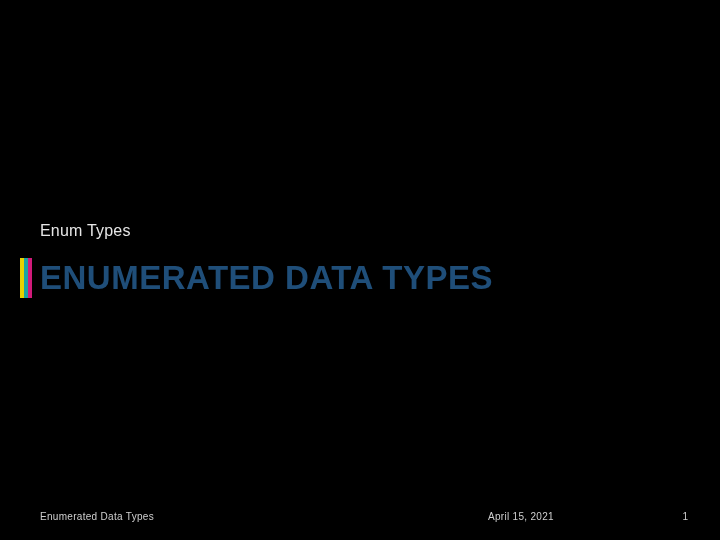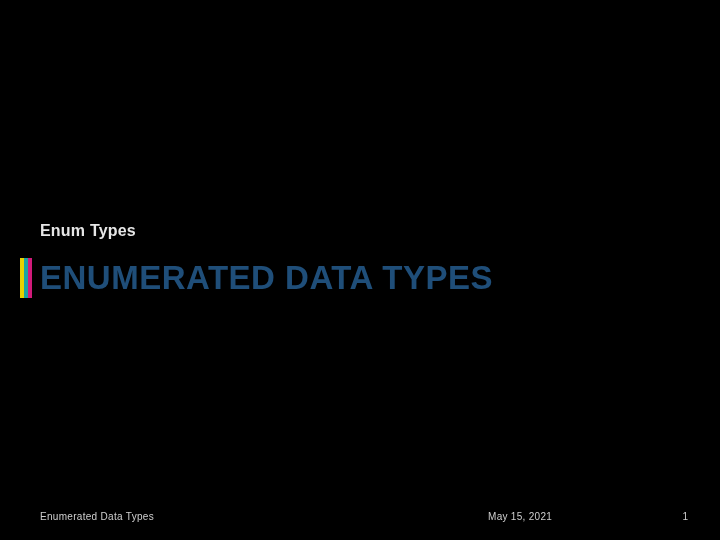--- a/index.html
+++ b/index.html
@@ -14,21 +14,21 @@
     height: 540px;
     position: relative;
     background: #000;
   }
   .subtitle {
     position: absolute;
     left: 40px;
     top: 222px;
     color: #e6e6e6;
     font-size: 16px;
-    font-weight: 700;
+    font-weight: 400;
     letter-spacing: 0.2px;
   }
   .title-row {
     position: absolute;
     left: 20px;
     top: 258px;
     display: flex;
     align-items: stretch;
   }
   .accent-bars {
@@ -94,17 +94,17 @@
     <div class="accent-bars">
       <div class="accent-bar bar-yellow"></div>
       <div class="accent-bar bar-teal"></div>
       <div class="accent-bar bar-pink"></div>
     </div>
     <div class="title">ENUMERATED DATA TYPES</div>
   </div>
 
   <div class="footer">
     <div class="footer-left">Enumerated Data Types</div>
-    <div class="footer-date">May 15, 2021</div>
+    <div class="footer-date">April 15, 2021</div>
     <div class="footer-page">1</div>
   </div>
 
 </div>
 
 </body></html>

